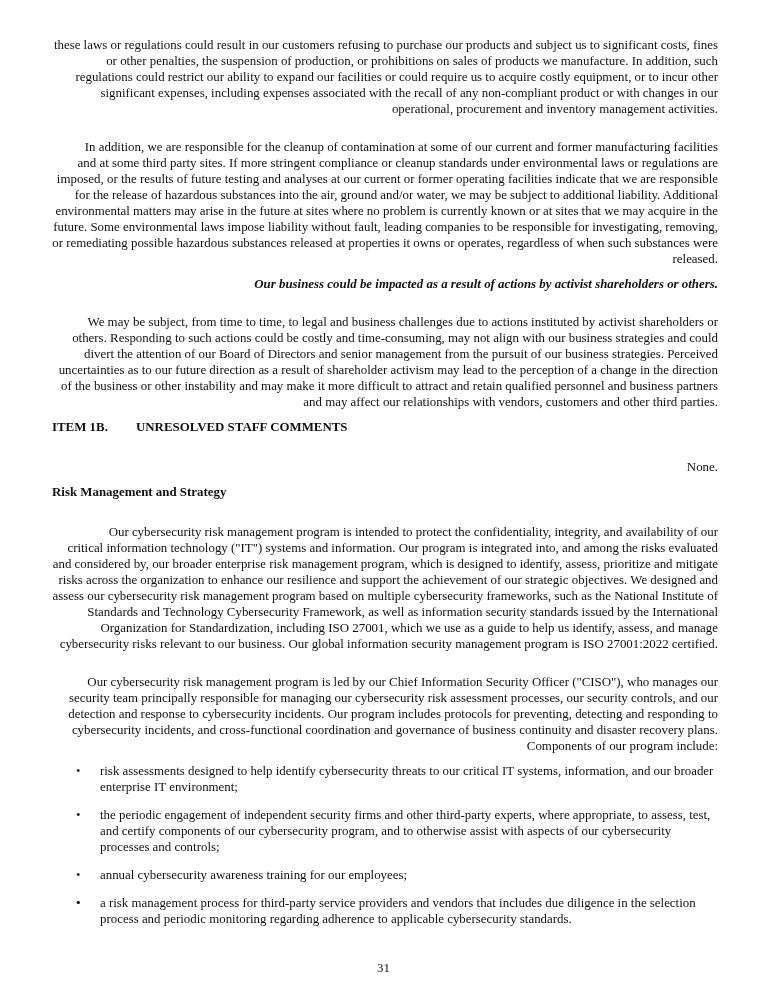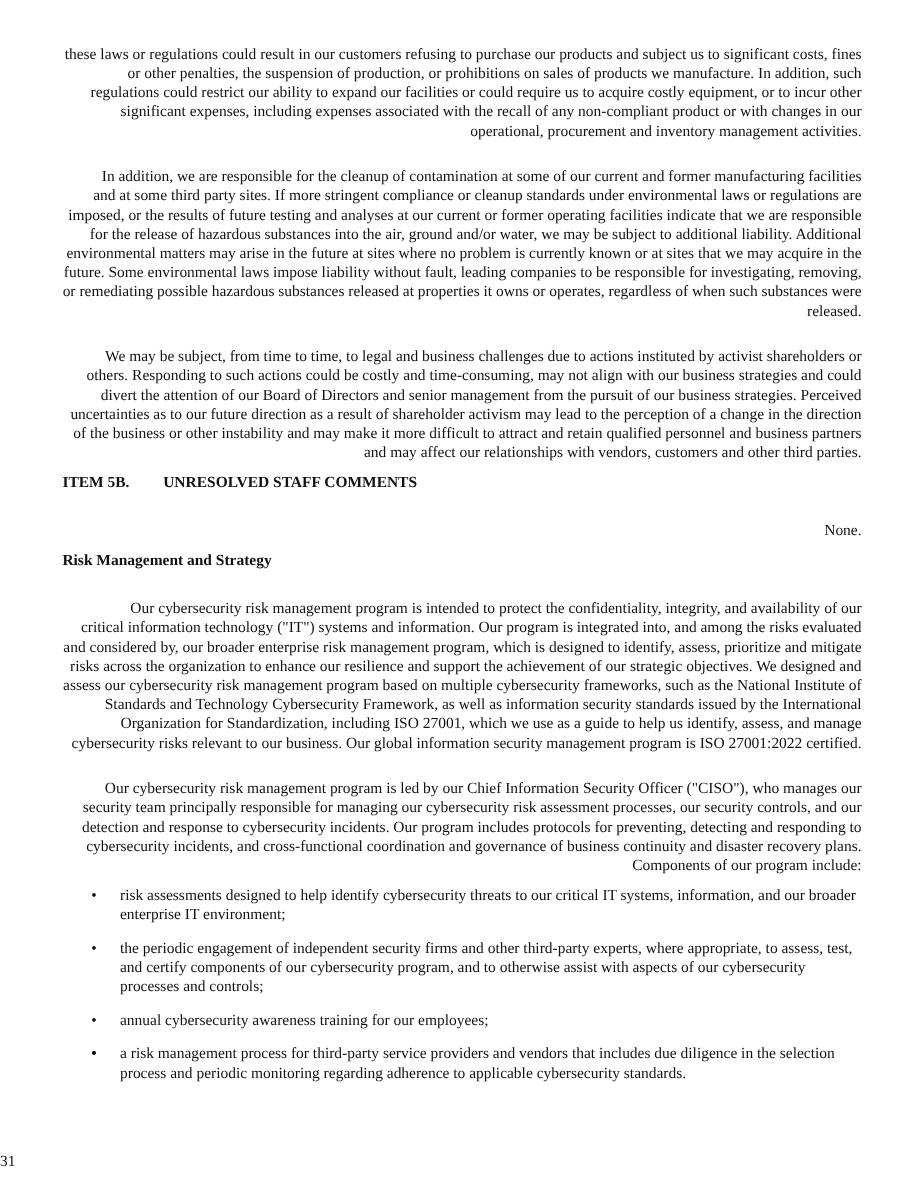--- a/index.html
+++ b/index.html
@@ -67,35 +67,36 @@
     ul.bullets li .bullet {
       position: absolute;
       left: 24px;
       top: 0;
     }
     .page-number {
       position: absolute;
       top: 960px;
       left: 0;
       width: 767px;
-      text-align: left;
+      text-align: center;
     }
   </style>
 </head>
 <body>
 
 <div class="page">
 
   <p>these laws or regulations could result in our customers refusing to purchase our products and subject us to significant costs, fines or other penalties, the suspension of production, or prohibitions on sales of products we manufacture. In addition, such regulations could restrict our ability to expand our facilities or could require us to acquire costly equipment, or to incur other significant expenses, including expenses associated with the recall of any non-compliant product or with changes in our operational, procurement and inventory management activities.</p>
   <p class="indent">In addition, we are responsible for the cleanup of contamination at some of our current and former manufacturing facilities and at some third party sites. If more stringent compliance or cleanup standards under environmental laws or regulations are imposed, or the results of future testing and analyses at our current or former operating facilities indicate that we are responsible for the release of hazardous substances into the air, ground and/or water, we may be subject to additional liability. Additional environmental matters may arise in the future at sites where no problem is currently known or at sites that we may acquire in the future. Some environmental laws impose liability without fault, leading companies to be responsible for investigating, removing, or remediating possible hazardous substances released at properties it owns or operates, regardless of when such substances were released.</p>
 
+  <p class="subhead">Our business could be impacted as a result of actions by activist shareholders or others.</p>
   <p class="indent">We may be subject, from time to time, to legal and business challenges due to actions instituted by activist shareholders or others. Responding to such actions could be costly and time-consuming, may not align with our business strategies and could divert the attention of our Board of Directors and senior management from the pursuit of our business strategies. Perceived uncertainties as to our future direction as a result of shareholder activism may lead to the perception of a change in the direction of the business or other instability and may make it more difficult to attract and retain qualified personnel and business partners and may affect our relationships with vendors, customers and other third parties.</p>
 
   <div class="item-heading">
-    <span class="item-num">ITEM 5B.</span><span class="item-title">UNRESOLVED STAFF COMMENTS</span>
+    <span class="item-num">ITEM 1B.</span><span class="item-title">UNRESOLVED STAFF COMMENTS</span>
   </div>
   <p class="none-text">None.</p>
 
 
   <div class="section-heading">Risk Management and Strategy</div>
 
   <p class="indent">Our cybersecurity risk management program is intended to protect the confidentiality, integrity, and availability of our critical information technology ("IT") systems and information. Our program is integrated into, and among the risks evaluated and considered by, our broader enterprise risk management program, which is designed to identify, assess, prioritize and mitigate risks across the organization to enhance our resilience and support the achievement of our strategic objectives. We designed and assess our cybersecurity risk management program based on multiple cybersecurity frameworks, such as the National Institute of Standards and Technology Cybersecurity Framework, as well as information security standards issued by the International Organization for Standardization, including ISO 27001, which we use as a guide to help us identify, assess, and manage cybersecurity risks relevant to our business. Our global information security management program is ISO 27001:2022 certified.</p>
   <p class="indent">Our cybersecurity risk management program is led by our Chief Information Security Officer ("CISO"), who manages our security team principally responsible for managing our cybersecurity risk assessment processes, our security controls, and our detection and response to cybersecurity incidents. Our program includes protocols for preventing, detecting and responding to cybersecurity incidents, and cross-functional coordination and governance of business continuity and disaster recovery plans. Components of our program include:</p>
 
   <ul class="bullets">

